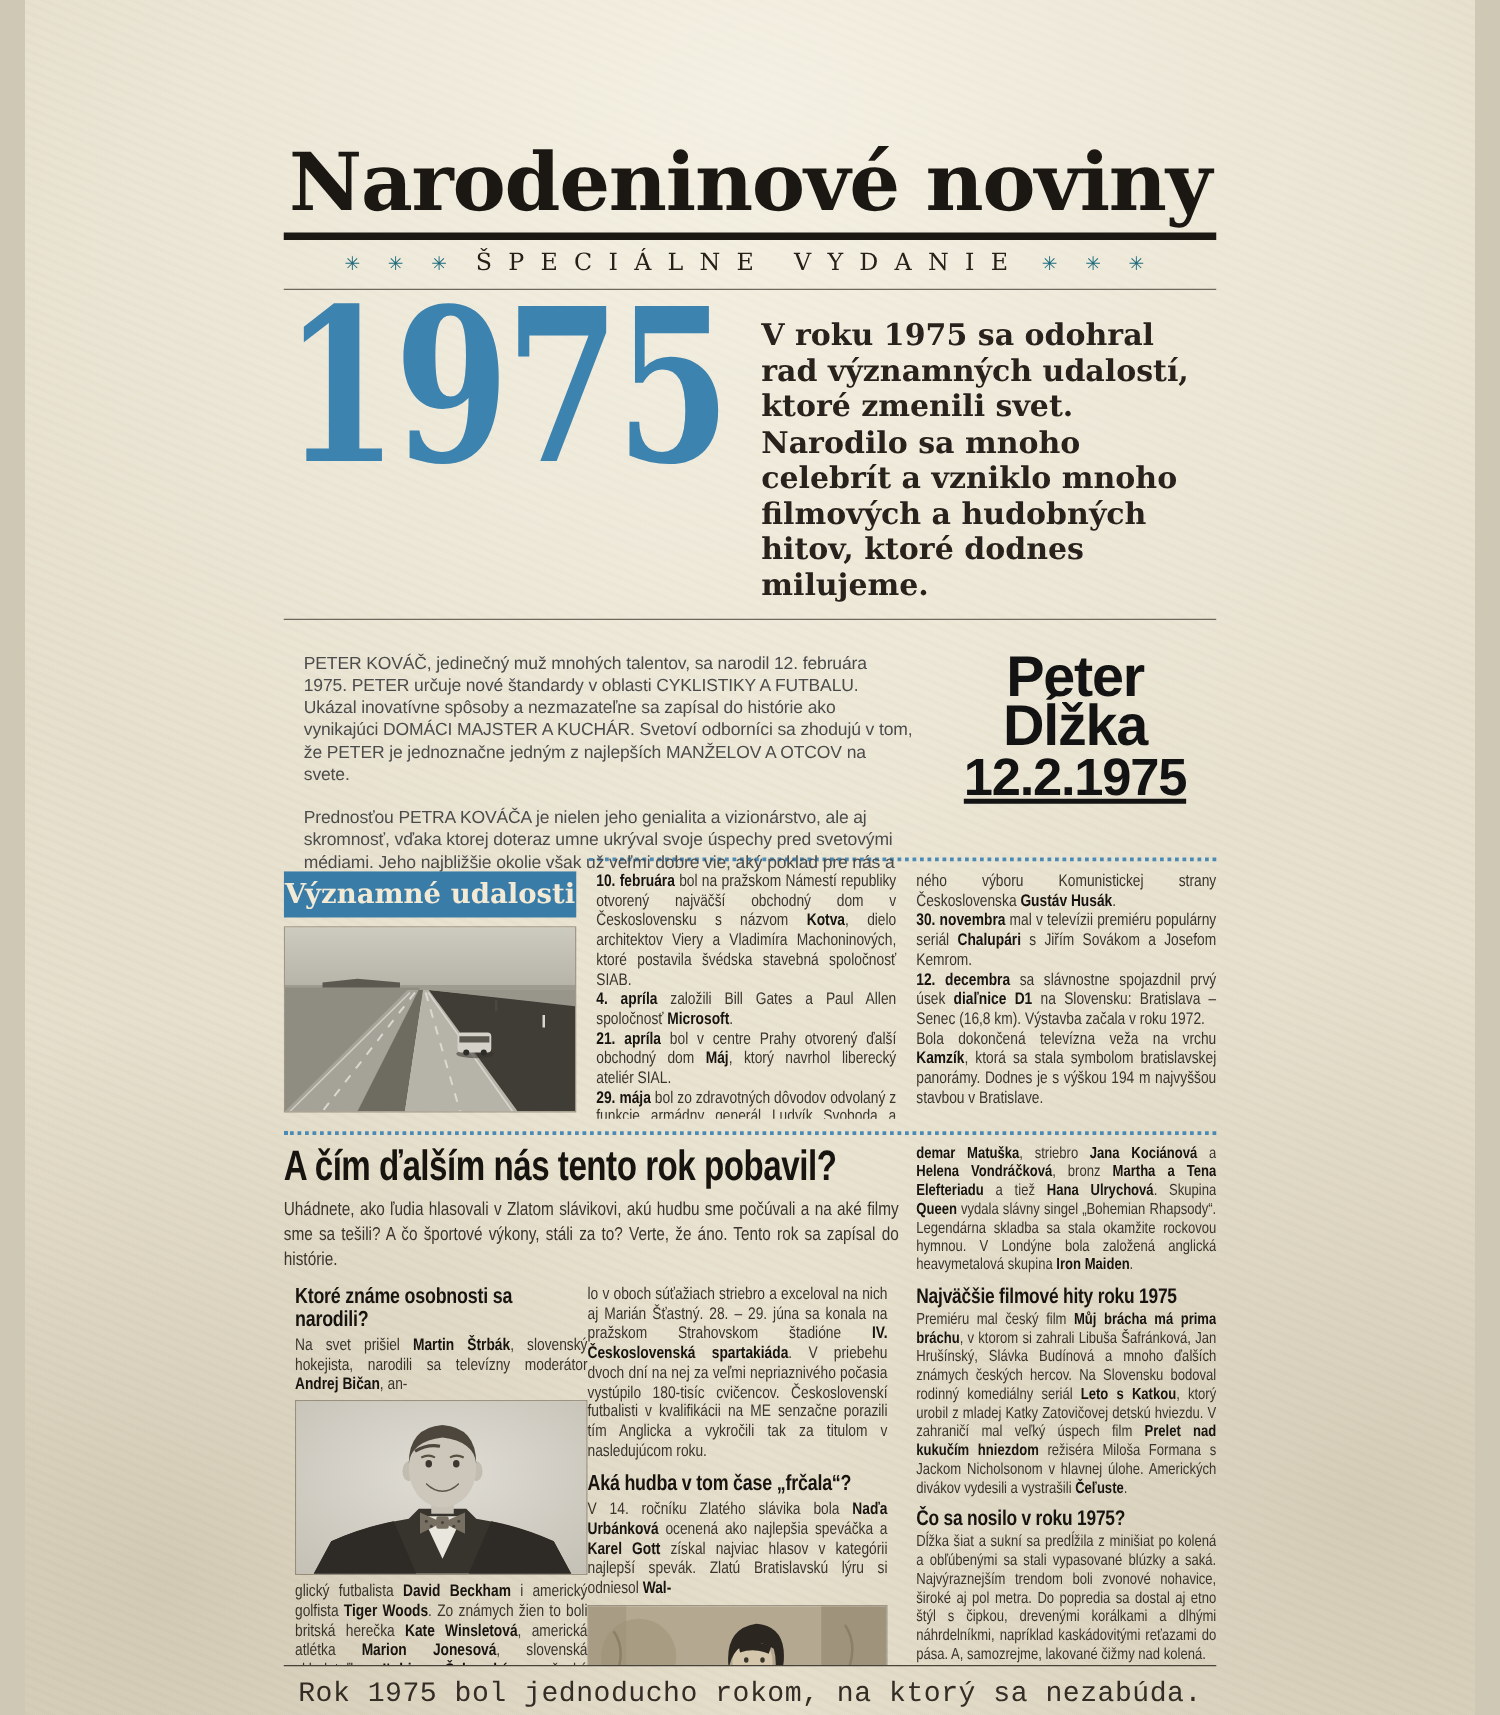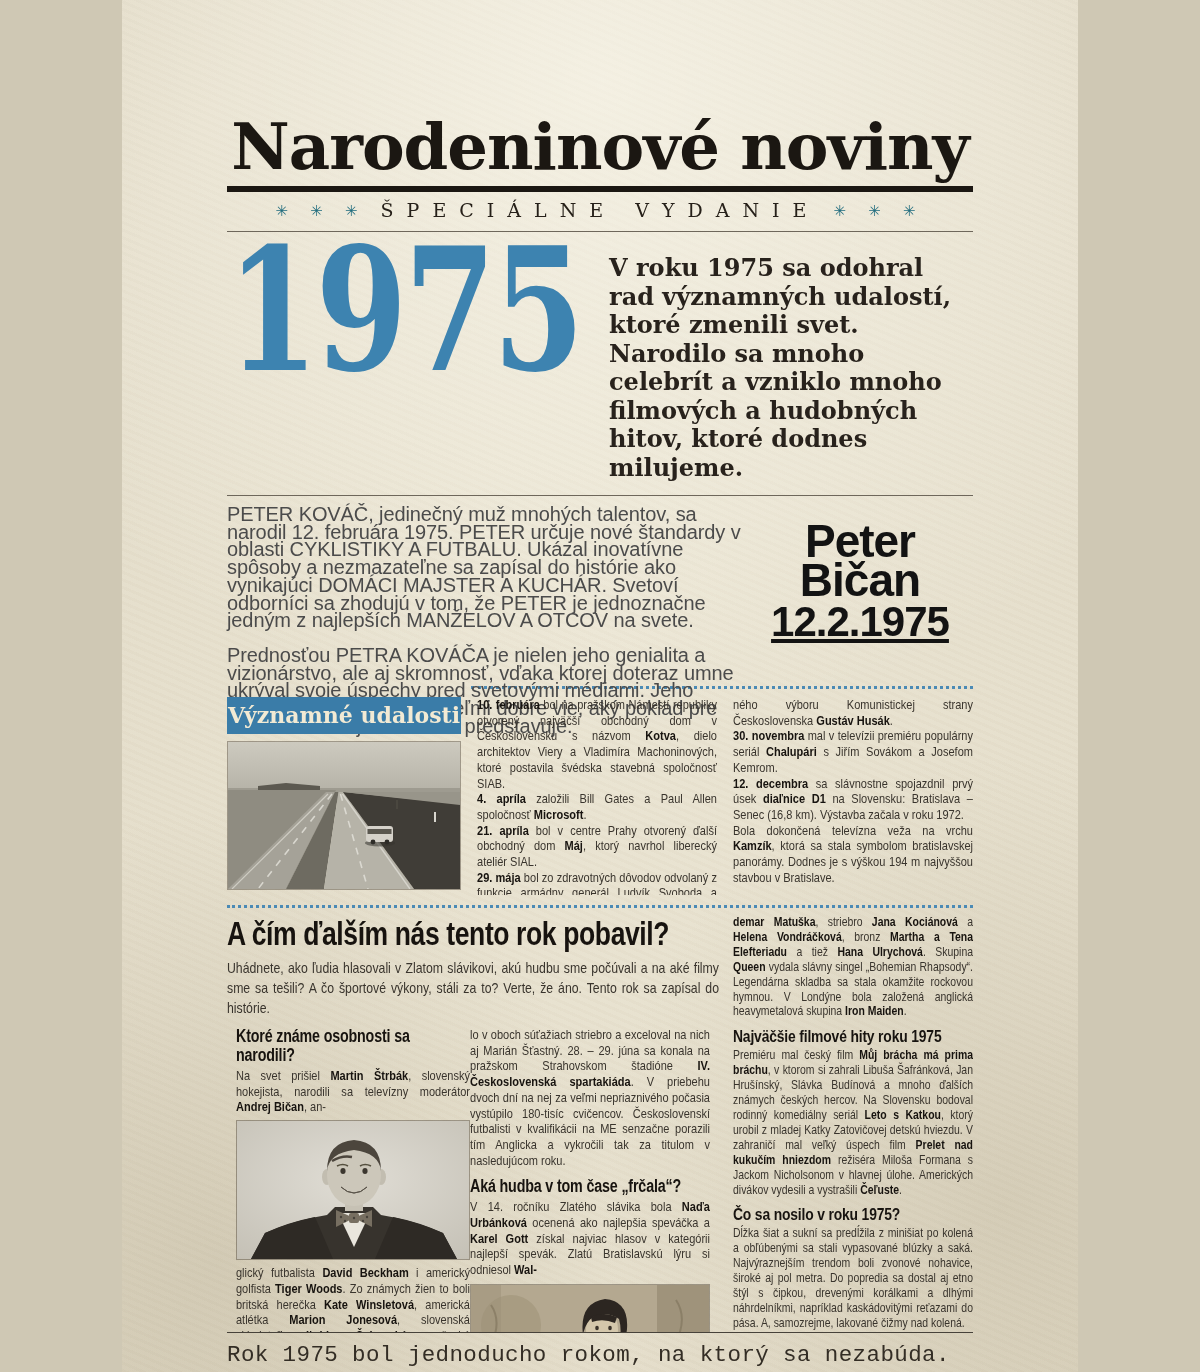--- a/index.html
+++ b/index.html
@@ -1,18 +1,18 @@
 <!DOCTYPE html>
 <html><head>
 <meta charset="utf-8">
 <style>
   html,body{margin:0;padding:0;}
   body{background:#cfc8b4;font-family:"Liberation Sans",sans-serif;}
   .page{
-    position:relative;width:956px;height:1372px;margin:0 auto;overflow:hidden;
+    position:relative;width:1160px;height:1372px;margin:0 auto;overflow:hidden;
     background:
       radial-gradient(120% 80% at 50% 6%, rgba(255,253,244,0.55), rgba(255,253,244,0) 60%),
       radial-gradient(70% 55% at 10% 92%, rgba(150,138,108,0.22), transparent 60%),
       radial-gradient(70% 55% at 92% 88%, rgba(150,138,108,0.20), transparent 60%),
       repeating-linear-gradient(23deg, rgba(120,108,82,0.025) 0 3px, rgba(255,255,255,0.02) 3px 7px),
       radial-gradient(100% 100% at 50% 45%, #ebe5d3 0%, #e5decb 55%, #d9d1bb 100%);
   }
   .sheet{width:746px;margin:0 auto;padding-top:116px;}
 
   
@@ -31,21 +31,21 @@
     font-family:"DejaVu Serif",serif;font-weight:bold;font-size:170px;line-height:132px;
     color:#3d83b0;letter-spacing:-4px;}
   .intro{flex:1;padding:10px 4px 0 30px;font-family:"DejaVu Serif",serif;font-weight:bold;
     font-size:24px;line-height:28.5px;color:#28221c;}
 
   .rule-full{height:0;border-top:1px solid #6e675b;margin-top:13px;}
 
   
   .bio-row{display:flex;margin-top:10px;height:168px;}
   .bio-left{width:520px;}
-  .bio-left p{margin:0;font-size:20px;line-height:17.7px;color:#4b4b4b;letter-spacing:-0.1px;}
+  .bio-left p{margin:16px;font-size:14px;line-height:17.7px;color:#4b4b4b;letter-spacing:-0.1px;}
   .bio-left p + p{margin-top:17px;}
   .bio-right{flex:1;text-align:center;padding-top:16px;color:#131313;}
   .nm{font-size:46px;font-weight:bold;line-height:39px;letter-spacing:-1px;}
   .bdate{font-size:42px;font-weight:bold;line-height:44px;letter-spacing:-1px;text-decoration:underline;}
 
   .dotted-partial{height:0;border-top:3px dotted #4b8ab5;margin:12px 0 0 244px;}
   .dotted-full{height:0;border-top:3px dotted #4b8ab5;margin-top:10px;}
 
   
   .cond{width:294px;transform:scaleX(0.8163);transform-origin:0 0;}
@@ -79,21 +79,21 @@
   .fun-col2{width:240px;}
   .fun-col3{width:240px;padding-top:7px;}
   .fun-col3 .cond p.rich{font-size:12.8px;line-height:14.9px;}
   .fun-col3 .cond h4{font-size:17px;margin:8px 0 2px;}
   .mid-photo{margin:5px 0;}
   .singer-photo{margin-top:6px;}
 
   
   .footer-rule{height:0;border-top:1.5px solid #47423a;margin-top:0;}
   .slogan{font-family:"Liberation Mono",monospace;font-size:22.5px;letter-spacing:0.4px;
-    color:#332d25;text-align:left;margin-top:9px;white-space:nowrap;}
+    color:#332d25;text-align:center;margin-top:9px;white-space:nowrap;}
   .site-row{display:flex;align-items:center;justify-content:center;gap:12px;margin-top:9px;}
   .site-line{width:162px;height:1px;background:#4a443a;}
   .site{font-size:15px;font-weight:bold;letter-spacing:0.4px;color:#332d25;}
 </style>
 </head>
 <body>
 
 <div class="page">
   <div class="sheet">
 
@@ -115,21 +115,21 @@
 
     <div class="rule-full"></div>
 
     <div class="bio-row">
       <div class="bio-left">
         <p>PETER KOVÁČ, jedinečný muž mnohých talentov, sa narodil 12. februára 1975. PETER určuje nové štandardy v oblasti CYKLISTIKY A FUTBALU. Ukázal inovatívne spôsoby a nezmazateľne sa zapísal do histórie ako vynikajúci DOMÁCI MAJSTER A KUCHÁR. Svetoví odborníci sa zhodujú v tom, že PETER je jednoznačne jedným z najlepších MANŽELOV A OTCOV na svete.</p>
         <p>Prednosťou PETRA KOVÁČA je nielen jeho genialita a vizionárstvo, ale aj skromnosť, vďaka ktorej doteraz umne ukrýval svoje úspechy pred svetovými médiami. Jeho najbližšie okolie však už veľmi dobre vie, aký poklad pre nás a našu krajinu PETER predstavuje.</p>
       </div>
       <div class="bio-right">
         <div class="nm">Peter</div>
-        <div class="nm">Bičan</div>
+        <div class="nm">Dĺžka</div>
         <div class="bdate">12.2.1975</div>
       </div>
     </div>
 
     <div class="dotted-partial"></div>
 
     <div class="events-row">
       <div class="ev-col1">
         <div class="ev-label">Významné udalosti</div>
         <svg class="photo ev-photo" width="232" height="147" viewBox="0 0 232 147">

